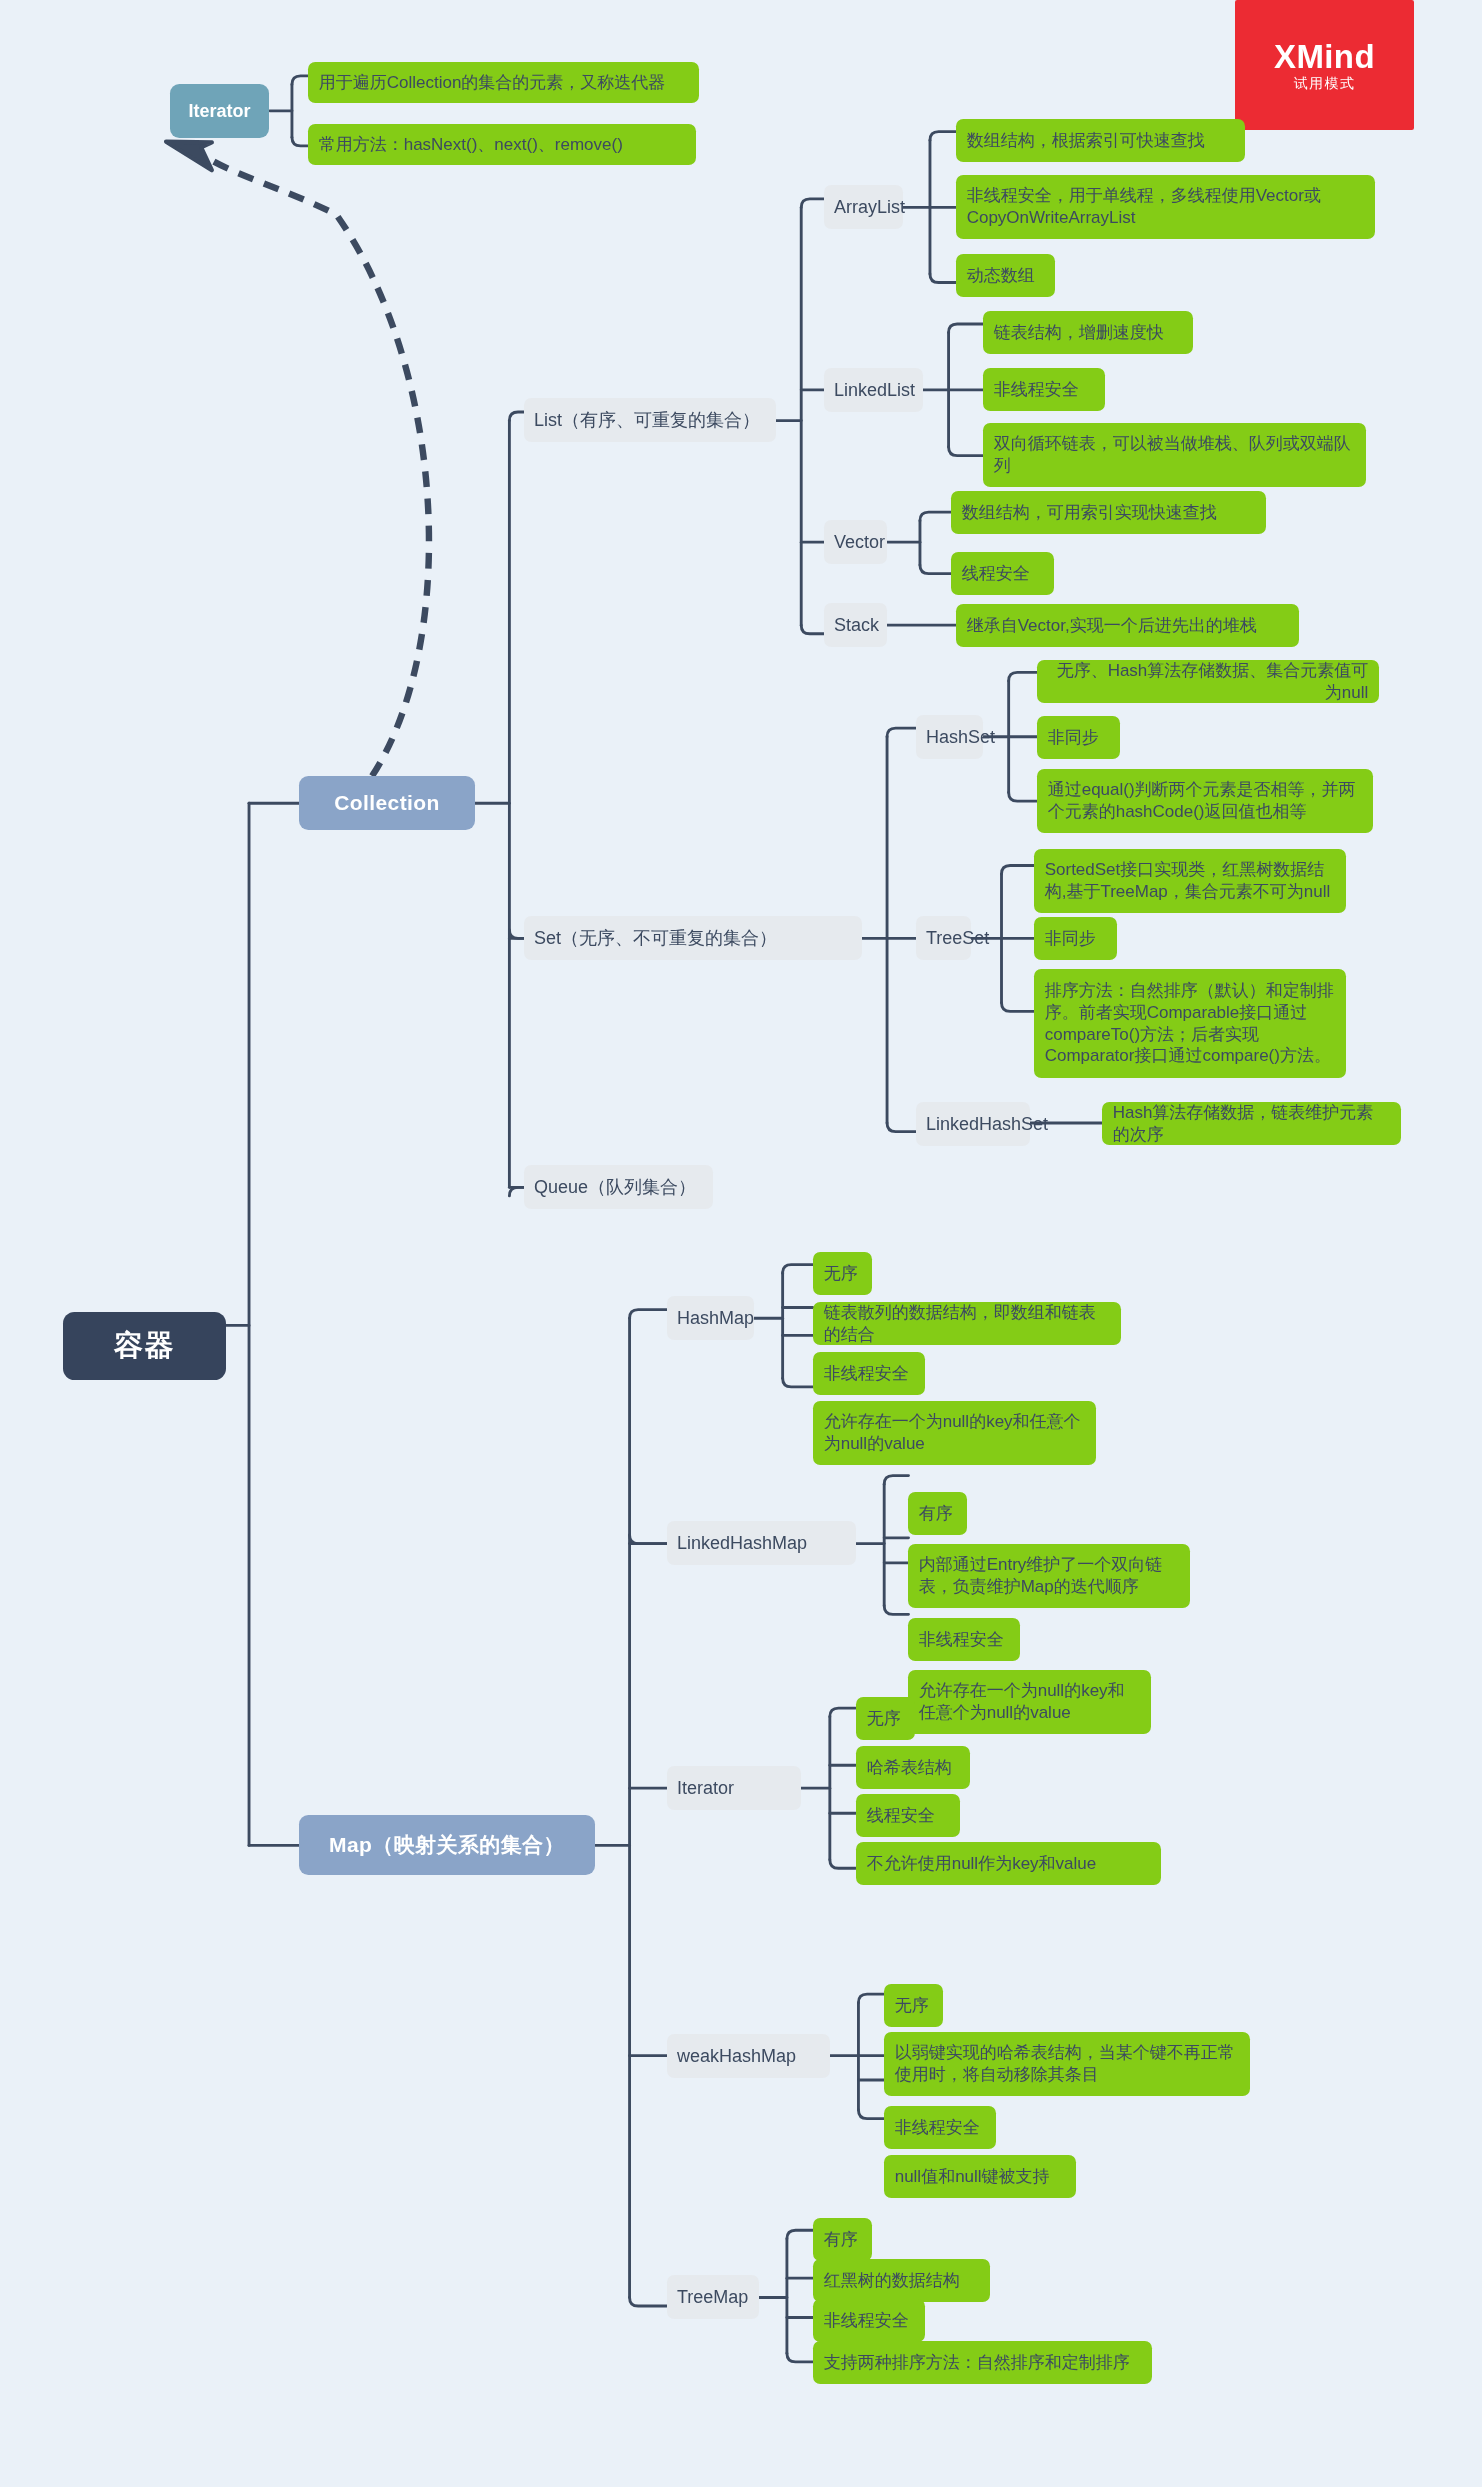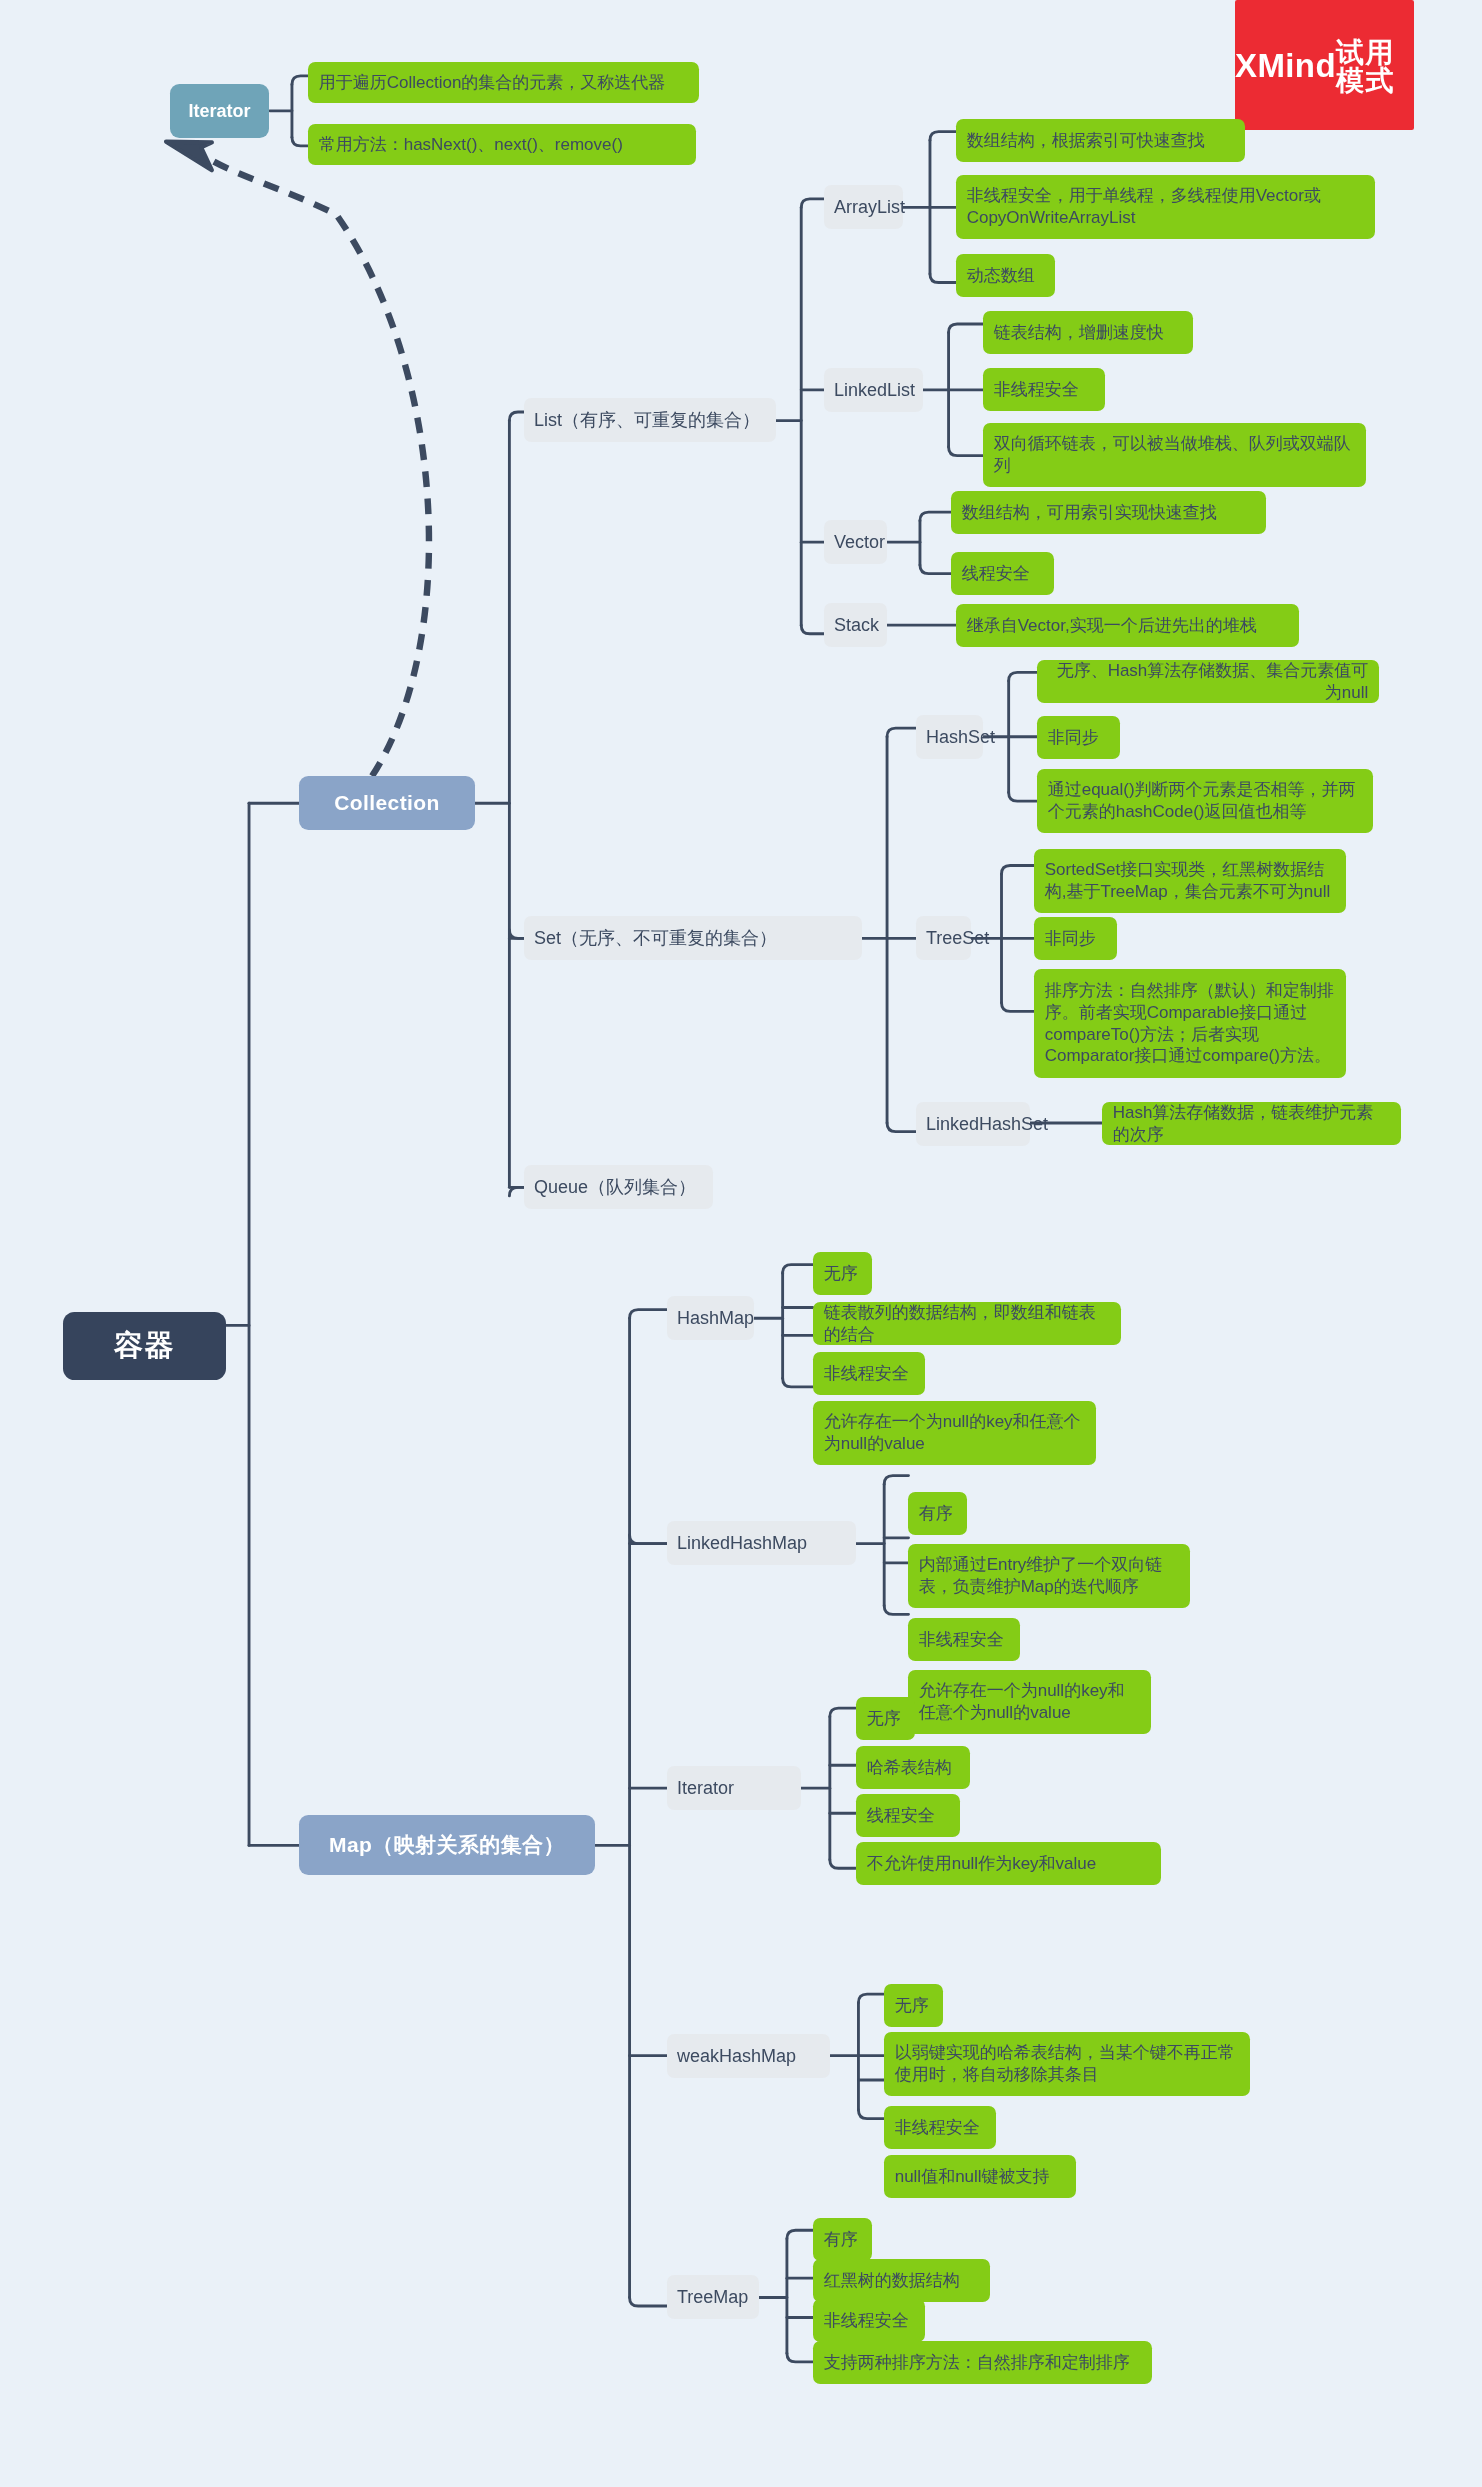--- a/index.html
+++ b/index.html
@@ -36,24 +36,24 @@
     padding:5px 10px;
   }
   
   .leaf{
     background:#84cc16;color:#3c4a60;font-size:17px;border-radius:7.2px;
     padding:6.4px 10.7px;line-height:1.28;align-items:center;
   }
   
   .xmind{
     position:absolute;background:#ec2b33;color:#fff;border-radius:2.1px;
-    display:flex;align-items:center;justify-content:center;
+    display:flex;flex-direction:column;align-items:center;justify-content:center;
   }
   .xmind .x1{font-size:33px;font-weight:bold;letter-spacing:0.4px;line-height:1;}
-  .xmind .x2{font-size:28px;font-weight:bold;margin-top:3px;line-height:1;letter-spacing:1.4px;}
+  .xmind .x2{font-size:14px;font-weight:normal;margin-top:3px;line-height:1;letter-spacing:1.4px;}
 </style>
 </head>
 <body>
 
 <div id="canvas">
 
   <svg class="links" viewBox="0 0 2073 3477">
     <g fill="none" stroke="#3c4a60" stroke-width="4" stroke-linecap="round">
 
       <path d="M316 1853 H348"></path>

